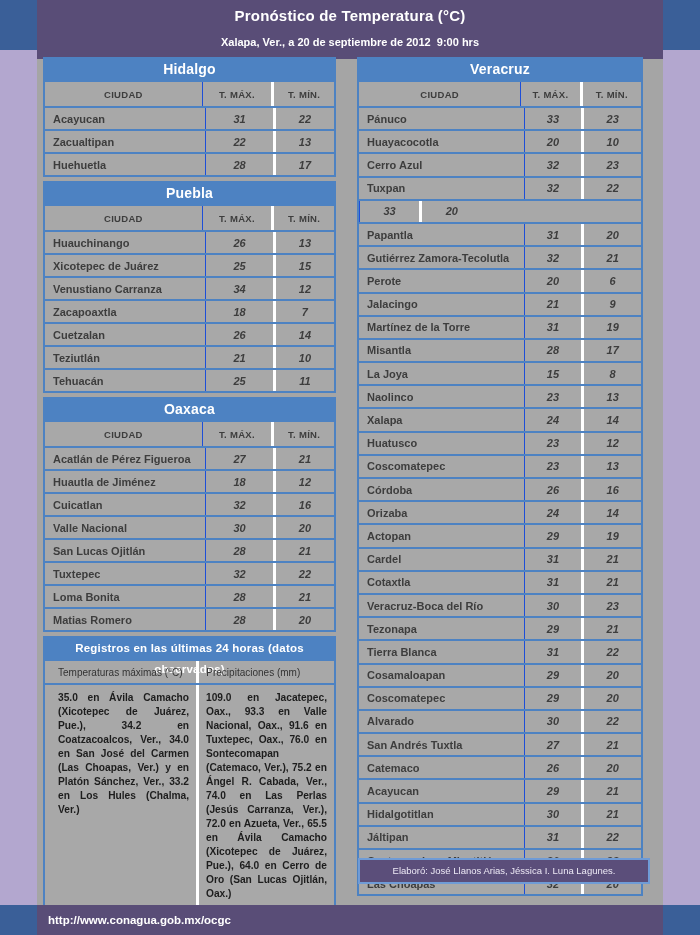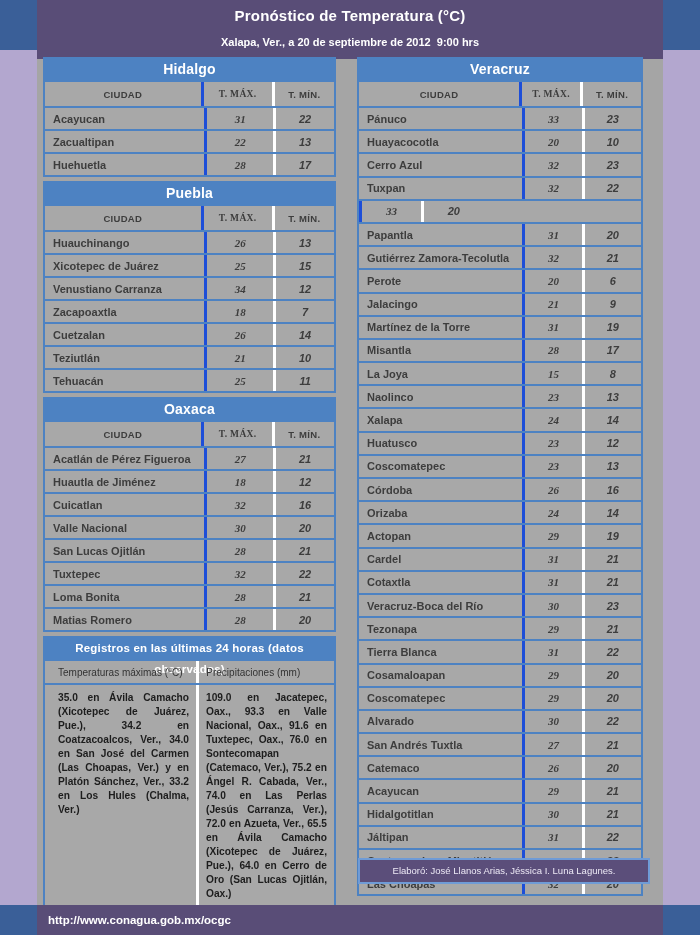--- a/index.html
+++ b/index.html
@@ -21,21 +21,21 @@
   
   .col-left{position:absolute;left:43px;top:57px;width:293px;}
   .col-right{position:absolute;left:357px;top:57px;width:286px;}
   
   .ttable{border:2px solid var(--accent-blue,#4d82c2);margin-bottom:4px;background:#a8a8a8;}
   .ttitle{background:var(--accent-blue,#4d82c2);color:#fff;font-weight:bold;font-size:14px;
     text-align:center;height:21px;line-height:21px;letter-spacing:.2px;}
   .trow{display:flex;align-items:stretch;border-top:2px solid var(--accent-blue,#4d82c2);}
   .trow > div{display:flex;align-items:center;}
   .c1{width:55%;padding-left:8px;justify-content:flex-start;}
-  .c2{width:24%;border-left:3px solid #1d4ed8;justify-content:center;font-family:Liberation Serif, serif;}
+  .c2{width:24%;border-left:1px solid #1d4ed8;justify-content:center;}
   .c3{width:21%;border-left:3px solid #fff;justify-content:center;}
   .right-t .c1{width:58%;} .right-t .c2{width:21%;} .right-t .c3{width:21%;}
   .thead-row > div{font-size:9.5px;font-weight:bold;color:#3d3d3d;letter-spacing:.3px;
     justify-content:center;padding-left:0;height:24px;}
   .drow > div{font-size:11px;font-weight:bold;color:#3d3d3d;height:21px;}
   .right-t .drow > div{height:21.2px;}
   .num{font-style:italic;}
   
   .reg .rc1{width:52%;padding-left:13px;justify-content:flex-start;}
   .reg .rc2{width:48%;border-left:3px solid #fff;padding-left:7px;justify-content:flex-start;}

